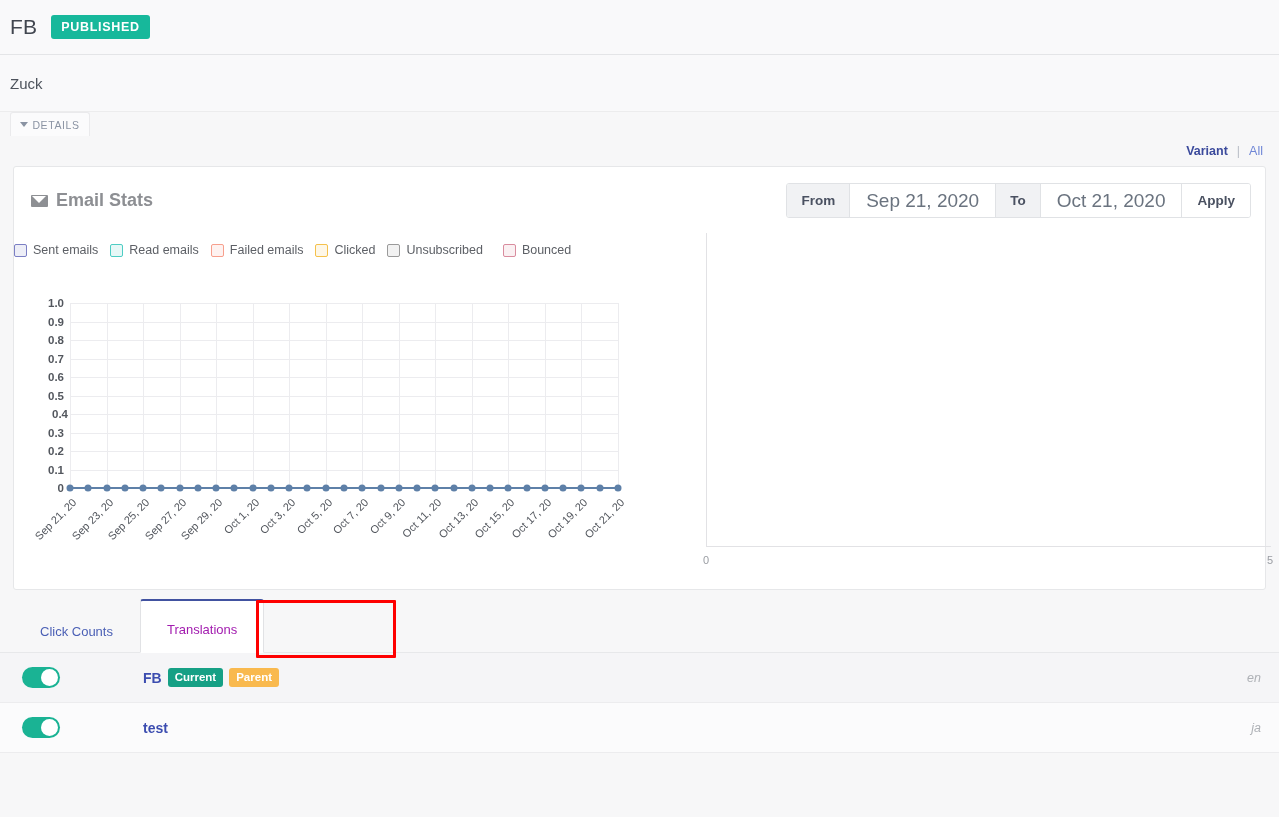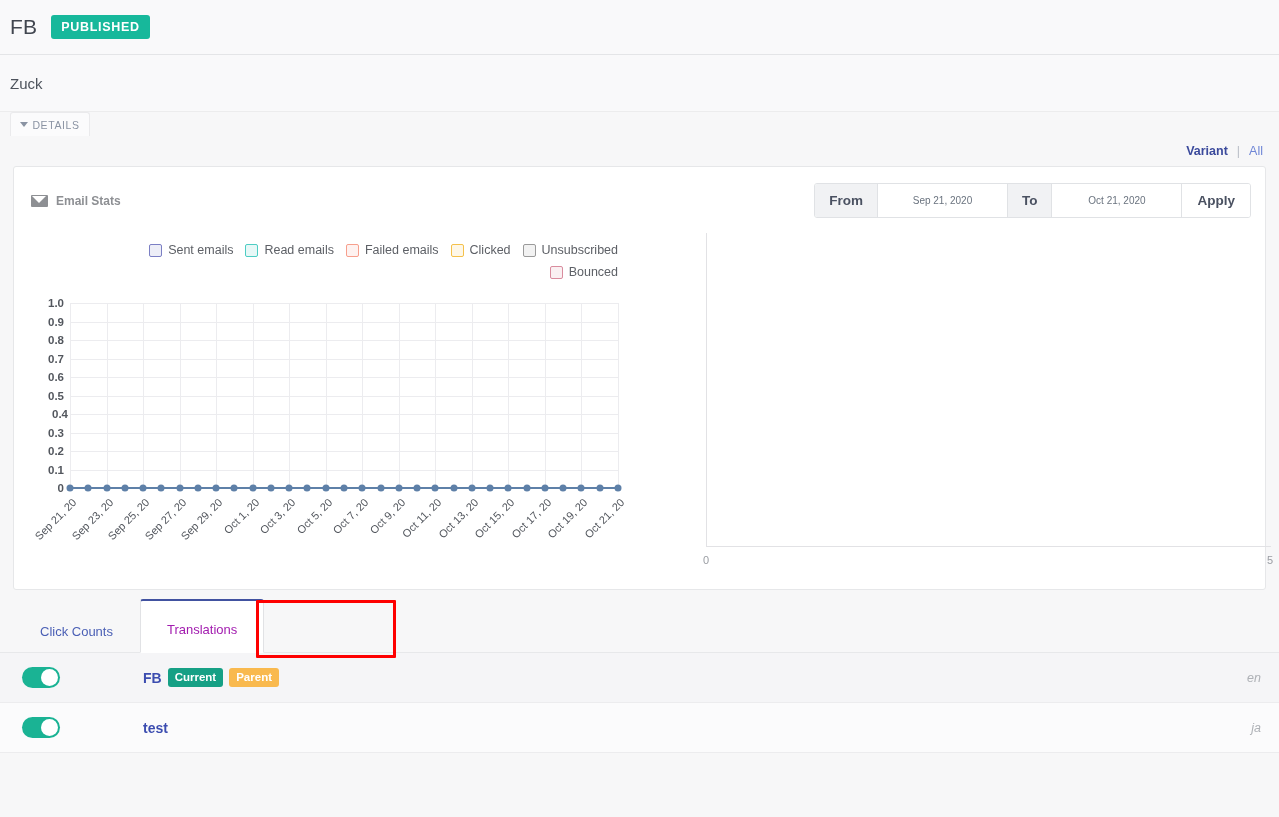--- a/index.html
+++ b/index.html
@@ -107,21 +107,21 @@
   .card-head {
     display: flex;
     align-items: center;
     justify-content: space-between;
     padding: 16px 14px 0 17px;
   }
   .card-title {
     display: flex;
     align-items: center;
     gap: 8px;
-    font-size: 12px;
+    font-size: 18px;
     color: #8d8f93;
     font-weight: bold;
   }
   .envelope {
     width: 17px; height: 12px;
     background: #8d8f93;
     position: relative;
     border-radius: 1px;
   }
   .envelope:before {
@@ -149,44 +149,44 @@
     color: #4a5161;
     font-weight: bold;
     font-size: 13.5px;
     display: flex; align-items: center;
     padding: 0 14px;
     border-right: 1px solid #e0e2e5;
   }
   .dr-input {
     background: #fff;
     color: #6a737f;
-    font-size: 10px;
+    font-size: 19px;
     display: flex; align-items: center;
     padding: 0 16px;
     border-right: 1px solid #e0e2e5;
     min-width: 130px;
     justify-content: center;
     text-align: right;
   }
   .dr-apply {
     background: #fff;
     color: #4a5161;
     font-weight: bold;
     font-size: 13.5px;
     display: flex; align-items: center;
     padding: 0 15px;
   }
 
   
   .legend {
     margin-top: 14px;
     display: flex;
-    flex-direction: column;
+    flex-direction: row;
     align-items: flex-end;
-    gap: 8px;
+    gap: 20px;
     width: 604px;
   }
   .legend-row { display: flex; gap: 12px; align-items: center; }
   .legend-item { display: flex; align-items: center; gap: 6px; }
   .legend-box {
     width: 13px; height: 13px;
     border-radius: 2px;
     border: 1.6px solid #999;
   }
   .legend-label { font-size: 12.5px; color: #5d6066; }

